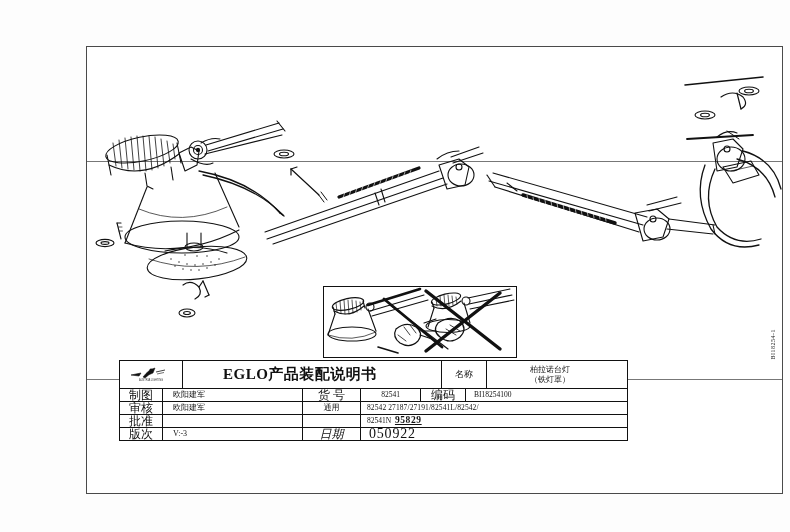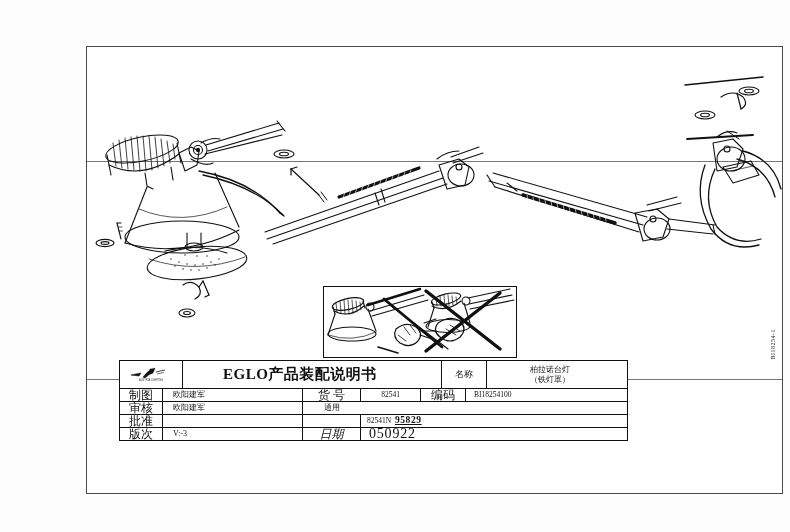--- a/index.html
+++ b/index.html
@@ -450,20 +450,21 @@
       <div class="tb-cell cell-hh c">货  号</div>
       <div class="tb-cell cell-no">82541</div>
       <div class="tb-cell cell-bh c">编码</div>
       <div class="tb-cell cell-bcode">BI18254100</div>
     </div>
 
     <div class="tb-row row-d">
       <div class="tb-cell cell-lab">审核</div>
       <div class="tb-cell cell-wide">欧阳建军</div>
       <div class="tb-cell cell-univ c">通用</div>
+      <div class="tb-cell cell-models">82542  27187/27191/82541L/82542/</div>
     </div>
 
     <div class="tb-row row-d">
       <div class="tb-cell cell-lab">批准</div>
       <div class="tb-cell cell-wide"></div>
       <div class="tb-cell cell-univ c"></div>
       <div class="tb-cell cell-models2">
         <span>82541N</span>&nbsp;&nbsp;<b>95829</b>
       </div>
     </div>

